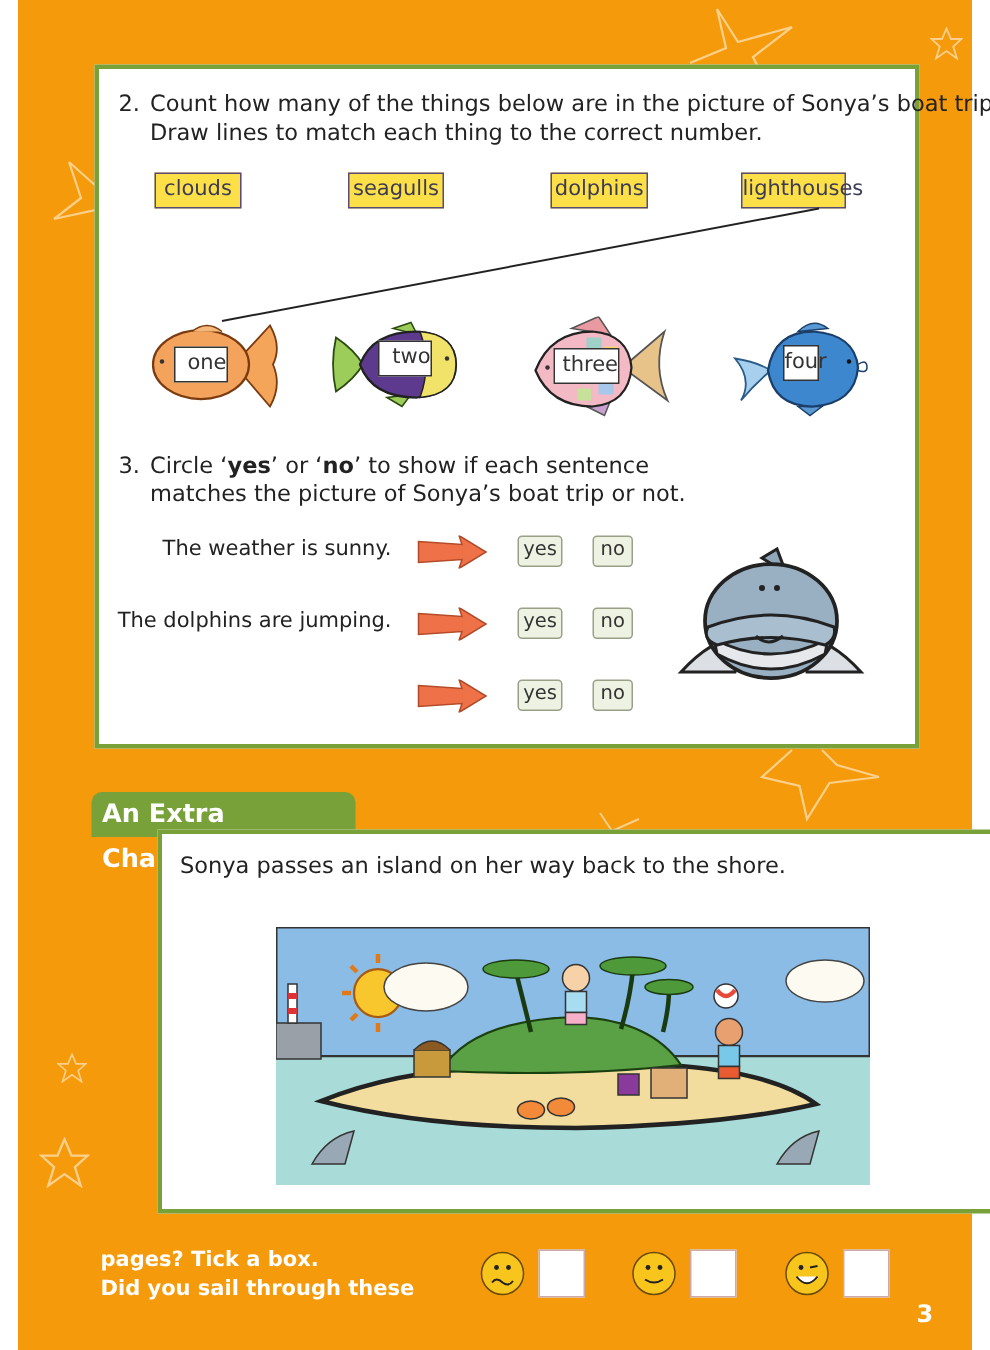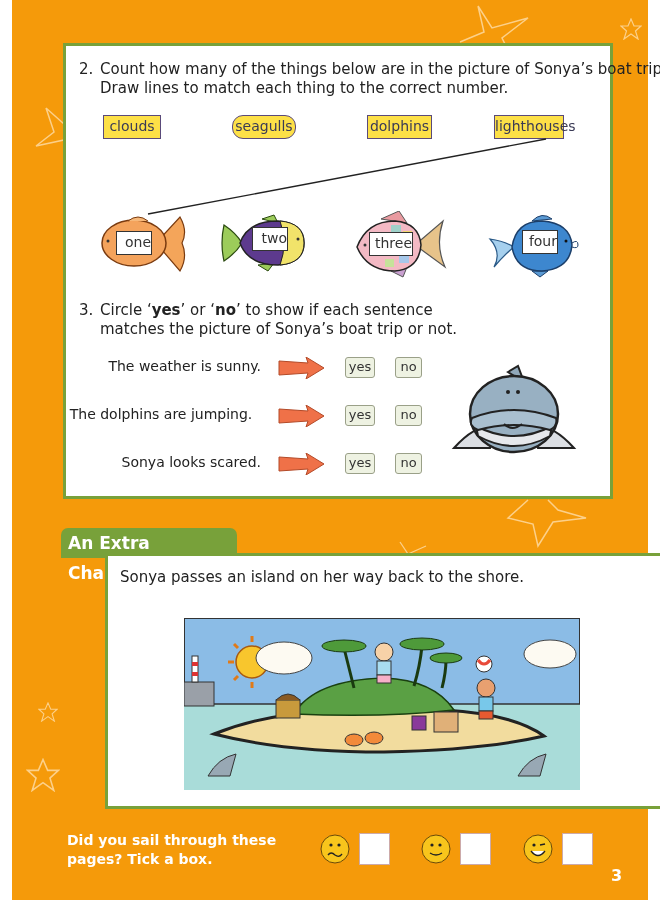--- a/index.html
+++ b/index.html
@@ -58,21 +58,21 @@
 </div>
 
 <div class="box" id="box1">
   <div class="q" style="left:13px;top:14px;width:530px;height:40px;">
     <span class="num">2.</span>
     <span class="txt" style="top:0">Count how many of the things below are in the picture of Sonya’s boat trip.</span>
     <span class="txt" style="top:19px">Draw lines to match each thing to the correct number.</span>
   </div>
 
   <div class="wordbox" style="left:37px;width:58px;">clouds</div>
-  <div class="wordbox" style="left:166px;width:64px;border-radius:11px;">seagulls</div>
+  <div class="wordbox" style="left:166px;width:64px;">seagulls</div>
   <div class="wordbox" style="left:301px;width:65px;">dolphins</div>
   <div class="wordbox" style="left:428px;width:70px;">lighthouses</div>
 
   <svg style="position:absolute;left:0;top:0" width="550" height="200">
       <line x1="480" y1="93" x2="82" y2="168" stroke="#222" stroke-width="1.3"></line>
     </svg>
 
   <svg class="fish" style="left:32px;" width="92" height="65" viewBox="0 0 92 65">
     <path d="M58 32 L82 6 Q90 20 84 32 Q90 46 82 60 Z" fill="#f4a55a" stroke="#7a3b10" stroke-width="1.2"></path>
     <ellipse cx="36" cy="32" rx="32" ry="23" fill="#f4a35c" stroke="#7a3b10" stroke-width="1.5"></ellipse>
@@ -105,45 +105,44 @@
   <div class="fishlabel" style="left:303px;top:186px;width:44px;">three</div>
 
   <svg class="fish" style="left:422px;" width="92" height="68" viewBox="0 0 92 68">
     <path d="M2 28 Q16 30 26 36 Q16 44 6 56 Q14 42 2 28 Z" fill="#a6d0ee" stroke="#2a5a88" stroke-width="1.2"></path>
     <path d="M44 10 Q54 0 64 8 Z" fill="#5a9ad4" stroke="#1c3f6a"></path>
     <path d="M44 60 L52 66 L60 60 Z" fill="#5a9ad4" stroke="#1c3f6a"></path>
     <path d="M24 36 Q28 10 54 10 Q82 12 84 34 Q82 58 54 60 Q28 60 24 36 Z" fill="#3d87cf" stroke="#1c3f6a" stroke-width="1.5"></path>
     <circle cx="78" cy="30" r="1.5" fill="#111"></circle>
     <path d="M84 32 Q90 28 90 34 Q90 38 84 36" fill="none" stroke="#1c3f6a"></path>
   </svg>
-  <div class="fishlabel" style="left:456px;top:184px;width:36px;">four</div>
+  <div class="fishlabel" style="left:456px;top:184px;width:24px;">four</div>
 
   <div class="q" style="left:13px;top:255px;width:400px;height:40px;">
     <span class="num">3.</span>
     <span class="txt" style="top:0">
       <span>Circle ‘</span><b>yes</b><span>’ or ‘</span><b>no</b><span>’ to show if each sentence</span>
     </span>
     <span class="txt" style="top:19px">matches the picture of Sonya’s boat trip or not.</span>
   </div>
 
   <div class="sentence" style="left:-5px;top:312px;">The weather is sunny.</div>
   <svg class="arrow" style="left:212px;top:311px" viewBox="0 0 48 22">
       <polygon points="1,4 30,6 28,0 46,11 28,22 30,16 1,18" fill="#ef7148" stroke="#b34a28"></polygon>
     </svg>
   <div class="yn" style="left:279px;top:311px;">yes</div>
   <div class="yn" style="left:329px;top:311px;width:27px;">no</div>
 
-  <div class="sentence" style="left:-5px;top:360px;text-align:center;">The dolphins are jumping.</div>
+  <div class="sentence" style="left:-5px;top:360px;">The dolphins are jumping.</div>
   <svg class="arrow" style="left:212px;top:359px" viewBox="0 0 48 22">
       <polygon points="1,4 30,6 28,0 46,11 28,22 30,16 1,18" fill="#ef7148" stroke="#b34a28"></polygon>
     </svg>
   <div class="yn" style="left:279px;top:359px;">yes</div>
   <div class="yn" style="left:329px;top:359px;width:27px;">no</div>
 
-  <div class="sentence" style="left:-5px;top:408px;">Sonya looks scared.</div>
   <svg class="arrow" style="left:212px;top:407px" viewBox="0 0 48 22">
       <polygon points="1,4 30,6 28,0 46,11 28,22 30,16 1,18" fill="#ef7148" stroke="#b34a28"></polygon>
     </svg>
   <div class="yn" style="left:279px;top:407px;">yes</div>
   <div class="yn" style="left:329px;top:407px;width:27px;">no</div>
 
   <svg style="position:absolute;left:380px;top:318px" width="136" height="90" viewBox="0 0 136 90">
     <path d="M8 84 Q30 60 48 62 L44 84 Z" fill="#dcdfe4" stroke="#222" stroke-width="2"></path>
     <path d="M128 84 Q106 60 88 62 L92 84 Z" fill="#dcdfe4" stroke="#222" stroke-width="2"></path>
     <path d="M62 8 L72 2 L78 18 Z" fill="#90a8ba" stroke="#222" stroke-width="2"></path>
@@ -215,22 +214,22 @@
       <rect x="295" y="93" width="14" height="8" fill="#e85a30" stroke="#333"></rect>
     <circle cx="300" cy="46" r="8" fill="#fff" stroke="#333"></circle>
       <path d="M294 42 Q300 50 306 42" stroke="#e84a3a" stroke-width="3" fill="none"></path>
 
     <path d="M24 158 Q34 140 52 136 L46 158 Z" fill="#98a8b4" stroke="#333"></path>
     <path d="M334 158 Q344 140 362 136 L356 158 Z" fill="#98a8b4" stroke="#333"></path>
   </svg>
 </div>
 
 <div class="footer-text">
+  <div>pages?  Tick a box.</div>
   <div>Did you sail through these</div>
-  <div>pages?  Tick a box.</div>
 </div>
 
 <svg class="face" style="left:320px;top:834px" viewBox="0 0 30 30">
   <ellipse cx="15" cy="15" rx="14" ry="14" fill="#f8c51c" stroke="#6a4a0a"></ellipse>
   <circle cx="11" cy="11" r="1.6" fill="#222"></circle>
     <circle cx="19" cy="11" r="1.6" fill="#222"></circle>
   <path d="M8 21 Q11 17 15 21 Q19 24 22 20" fill="none" stroke="#222" stroke-width="1.3"></path>
 </svg>
 <div class="tick" style="left:359px;top:833px;"></div>
 

